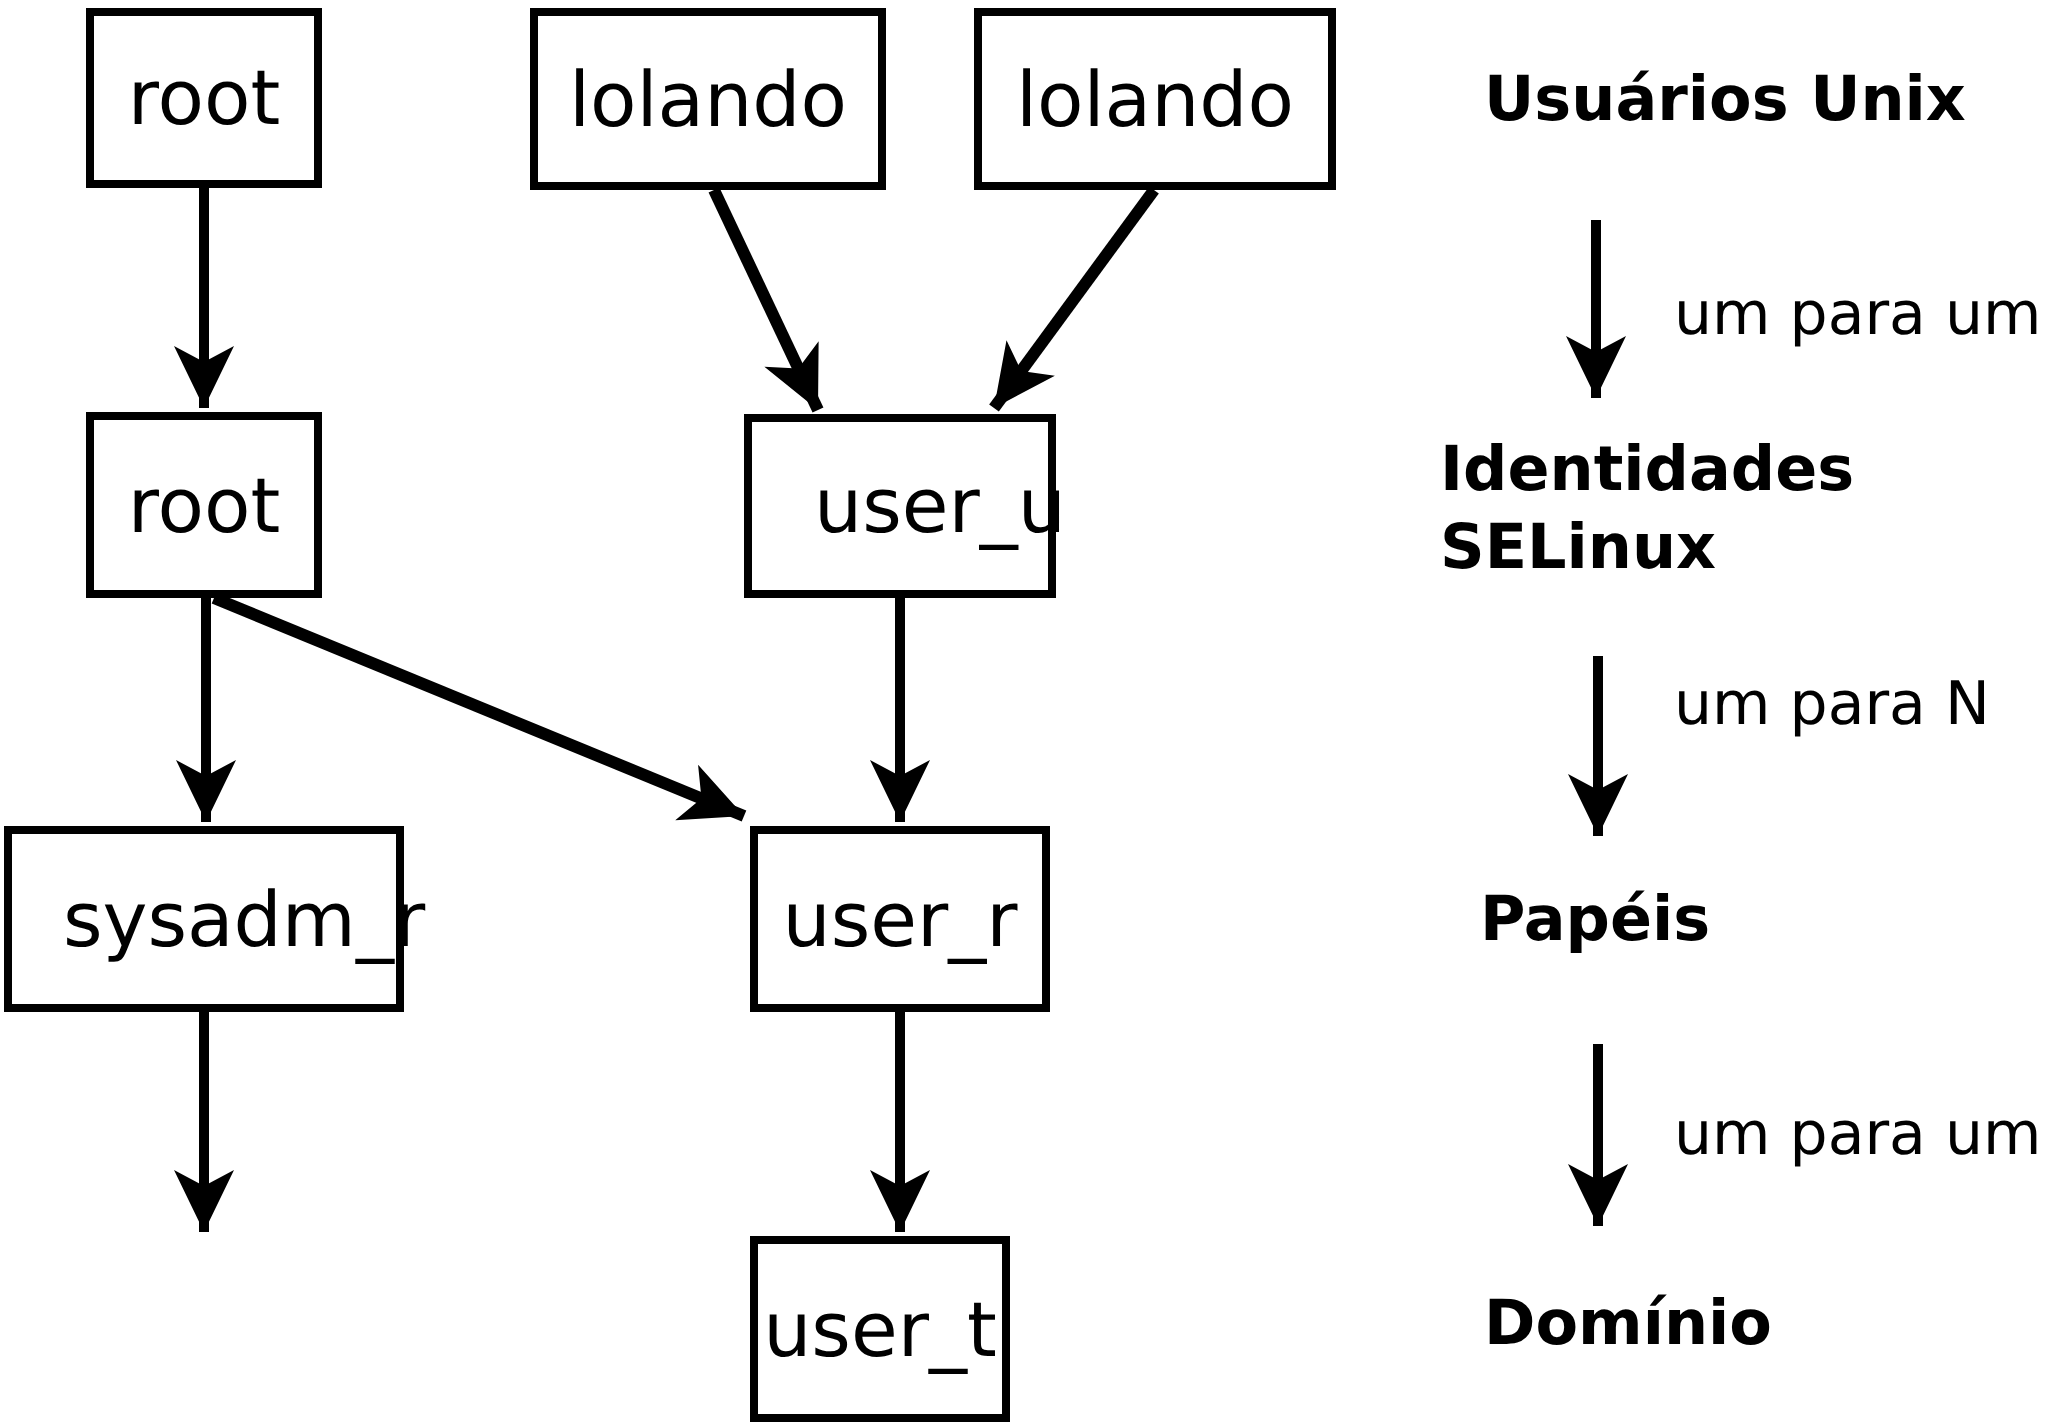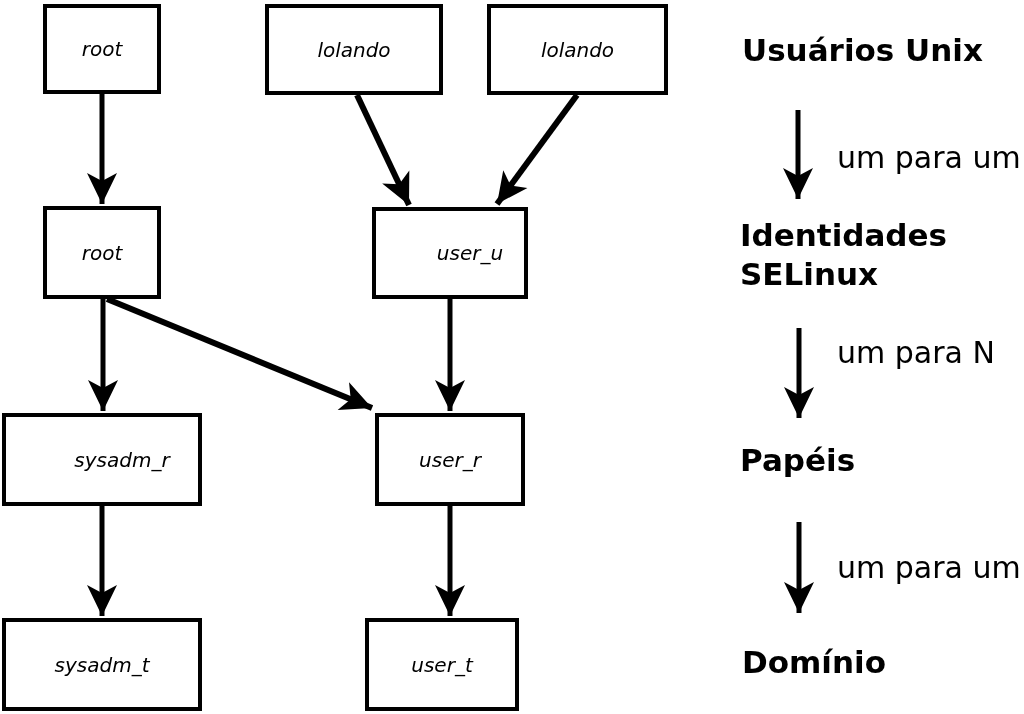--- a/index.html
+++ b/index.html
@@ -23,24 +23,23 @@
     pointer-events: none;
   }
   .node {
     position: absolute;
     box-sizing: border-box;
     border: 4px solid #000000;
     background: #ffffff;
     display: flex;
     align-items: center;
     justify-content: center;
-    font-size: 20px;
+    font-size: 38px;
     line-height: 1;
     white-space: nowrap;
-    font-style: italic;
   }
   .legend-title {
     position: absolute;
     font-weight: bold;
     font-size: 31px;
     line-height: 39px;
     white-space: pre-line;
   }
   .arrow-label {
     position: absolute;
@@ -89,32 +88,29 @@
   </div>
   <div class="node" style="left:372px; top:207px; width:156px; height:92px;padding-left:40px;">
     <span>user_u</span>
   </div>
   <div class="node" style="left:2px;   top:413px; width:200px; height:93px;padding-left:40px;">
     <span>sysadm_r</span>
   </div>
   <div class="node" style="left:375px; top:413px; width:150px; height:93px;justify-content:center;">
     <span>user_r</span>
   </div>
-  <div class="node" style="left:2px;   top:618px; width:200px; height:93px;">
-    <span>sysadm_t</span>
-  </div>
-  <div class="node" style="left:365px; top:618px; width:154px; height:93px;">
+  <div class="node" style="left:375px; top:618px; width:130px; height:93px;">
     <span>user_t</span>
   </div>
 
   <div class="legend-title" style="left:742px; top:31px;">Usuários Unix</div>
 
   <div class="arrow-label" style="left:837px; top:143px;">um para um</div>
 
-  <div class="legend-title" style="left:740px; top:216px;">Identidades
+  <div class="legend-title" style="left:720px; top:216px;">Identidades
 SELinux</div>
 
   <div class="arrow-label" style="left:837px; top:338px;">um para N</div>
 
   <div class="legend-title" style="left:740px; top:441px;">Papéis</div>
 
   <div class="arrow-label" style="left:837px; top:553px;">um para um</div>
 
   <div class="legend-title" style="left:742px; top:643px;">Domínio</div>
 

